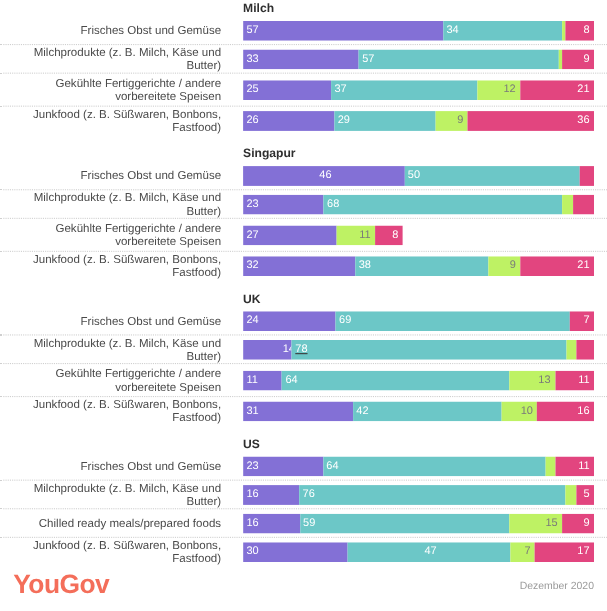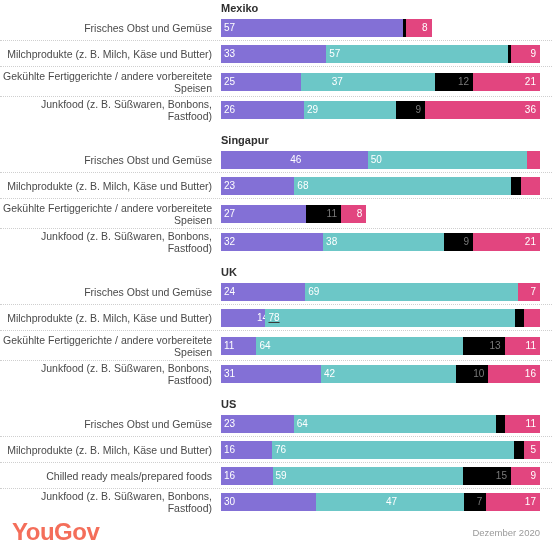--- a/index.html
+++ b/index.html
@@ -47,21 +47,21 @@
     height: 29px;
   }
 
   .row-sep {
     border-top: 1px dotted #cfcfcf;
   }
 
   .row-label {
     width: 221px;
     box-sizing: border-box;
-    padding-right: 9px;
+    padding-right: 20px;
     text-align: right;
     font-size: 10.5px;
     line-height: 12px;
     color: #4a4a4a;
     flex: 0 0 221px;
   }
 
   .bar-track {
     position: relative;
     height: 18px;
@@ -89,21 +89,21 @@
   }
   .seg.right-lbl {
     justify-content: flex-end;
   }
   .seg.right-lbl .seg-val {
     padding-right: 4px;
   }
 
   .seg-purple { background: #8370d6; }
   .seg-teal   { background: #6cc7c7; }
-  .seg-gray   { background: #000000; }
+  .seg-gray   { background: #bef264; }
   .seg-pink   { background: #e2457f; }
 
   .seg-purple .seg-val,
   .seg-teal .seg-val,
   .seg-pink .seg-val { color: #ffffff; }
   .seg-gray .seg-val { color: #7a7a7a; }
 
   .panel-gap {
     height: 10px;
   }
@@ -131,26 +131,29 @@
     font-size: 9.5px;
     color: #9a9a9a;
   }
 </style>
 </head>
 <body>
 
 <div id="chart-root">
   <div id="panels">
       <div class="panel">
-        <div class="panel-title">Mexiko</div>
+        <div class="panel-title">Milch</div>
         <div class="row">
           <div class="row-label">Frisches Obst und Gemüse</div>
           <div class="bar-track">
             <div class="seg seg-purple left-lbl" style="width: 181.83px;">
               <span class="seg-val">57</span>
+            </div>
+            <div class="seg seg-teal left-lbl" style="width: 108.46px;">
+              <span class="seg-val">34</span>
             </div>
             <div class="seg seg-gray right-lbl" style="width: 3.19px;"></div>
             <div class="seg seg-pink right-lbl" style="width: 25.52px;">
               <span class="seg-val">8</span>
             </div>
           </div>
         </div>
         <div class="row row-sep">
           <div class="row-label">Milchprodukte (z. B. Milch, Käse und Butter)</div>
           <div class="bar-track">
@@ -165,21 +168,21 @@
               <span class="seg-val">9</span>
             </div>
           </div>
         </div>
         <div class="row tall row-sep">
           <div class="row-label">Gekühlte Fertiggerichte / andere vorbereitete Speisen</div>
           <div class="bar-track">
             <div class="seg seg-purple left-lbl" style="width: 83.9474px;">
               <span class="seg-val">25</span>
             </div>
-            <div class="seg seg-teal left-lbl" style="width: 140px; padding-left: 28px;">
+            <div class="seg seg-teal left-lbl" style="width: 140px;">
               <span class="seg-val">37</span>
             </div>
             <div class="seg seg-gray right-lbl" style="width: 40.2947px;">
               <span class="seg-val">12</span>
             </div>
             <div class="seg seg-pink right-lbl" style="width: 70.5158px;">
               <span class="seg-val">21</span>
             </div>
           </div>
         </div>

